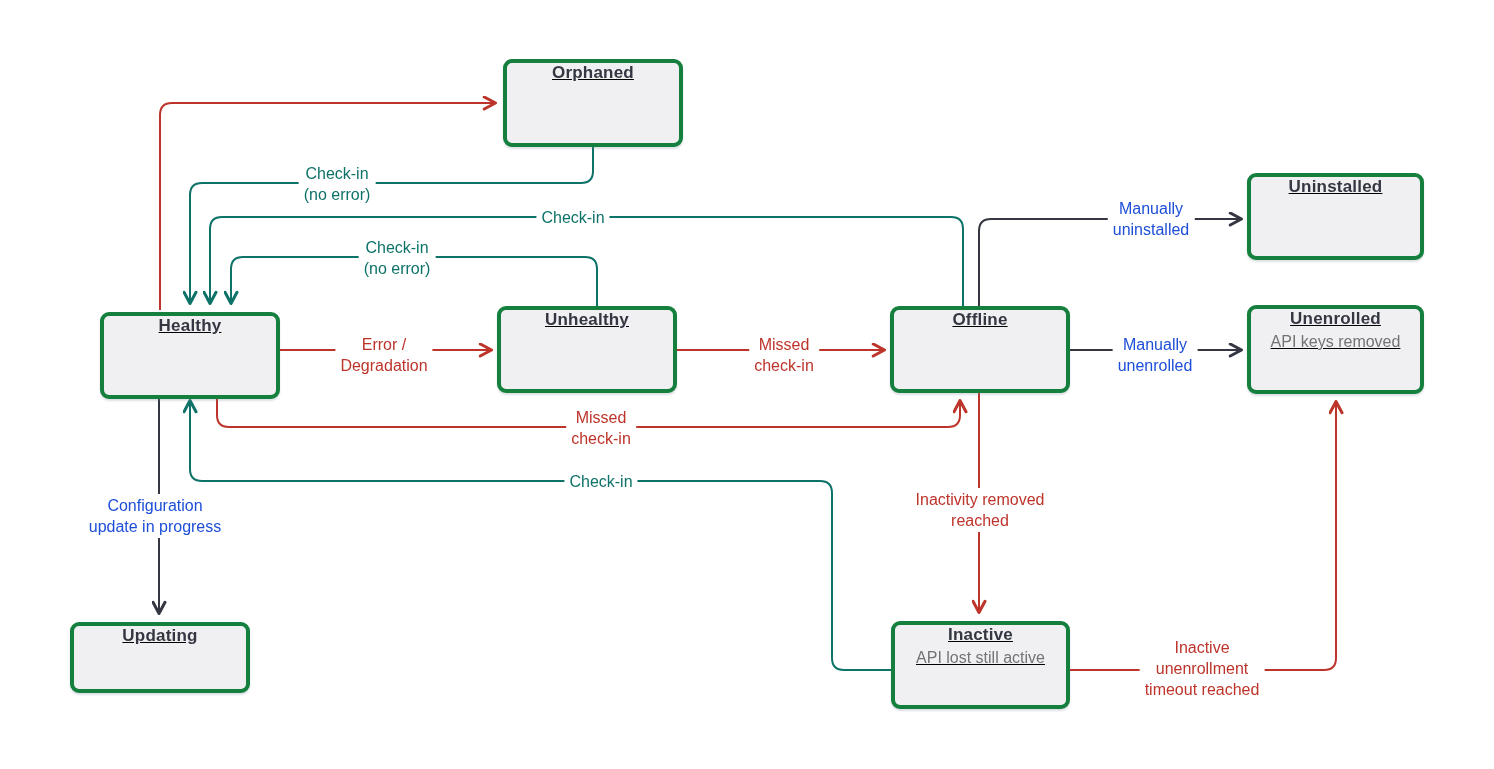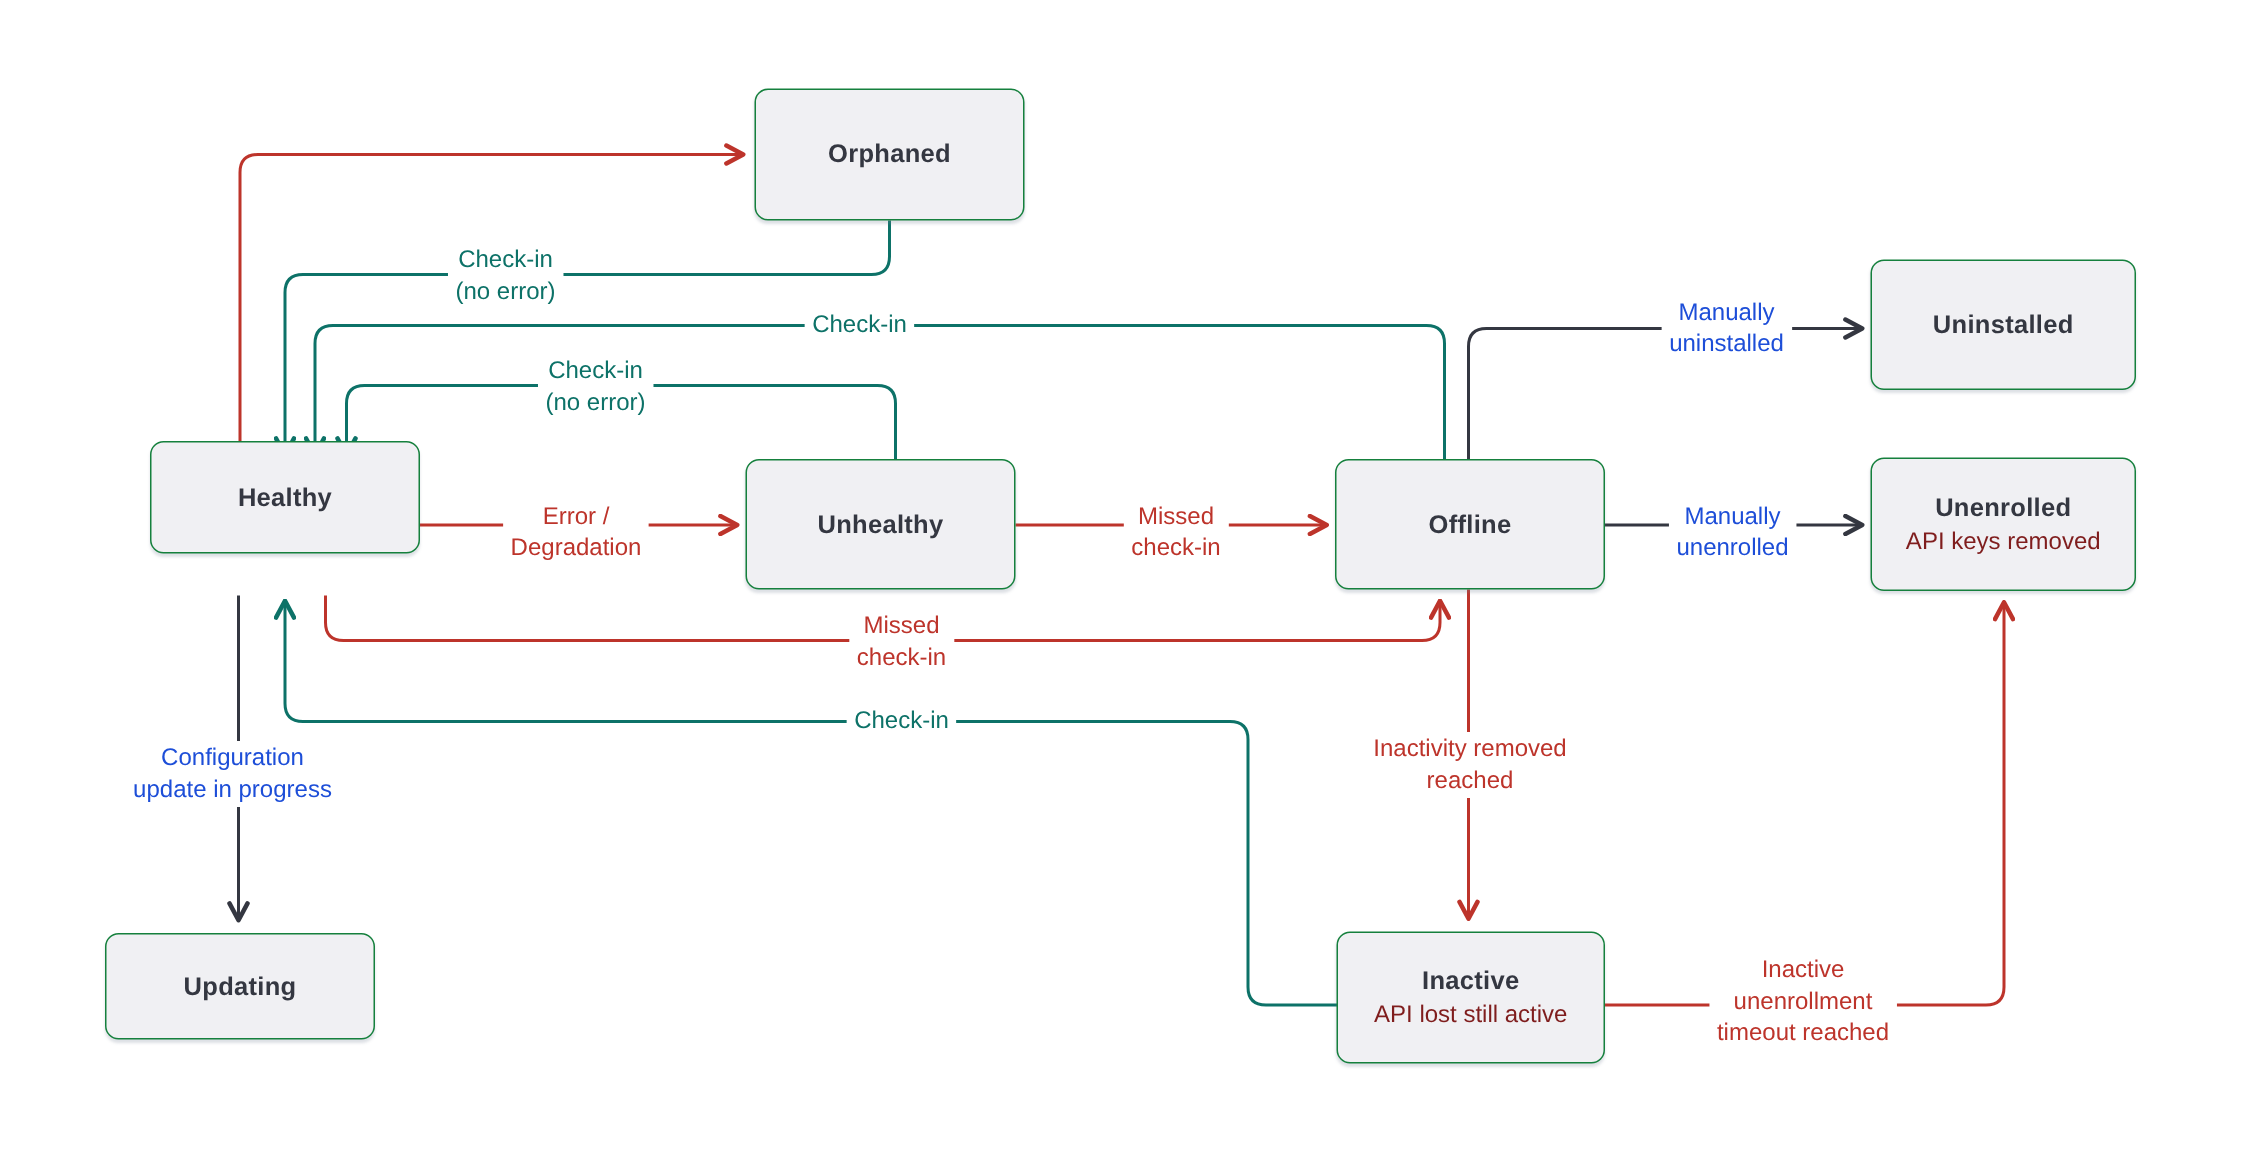--- a/index.html
+++ b/index.html
@@ -11,33 +11,34 @@
     overflow:hidden;
   }
   .edges{position:absolute;left:0;top:0;}
   .edge{fill:none;stroke-width:2;stroke-linejoin:round;stroke-linecap:butt;}
   .s-err{stroke:#bd342b;}
   .s-ok{stroke:#0d7268;}
   .s-neu{stroke:#343741;}
   .node{
     position:absolute;
     background:#f0f0f3;
-    border:1px solid #15803d;
+    border:4px solid #15803d;
     border-radius:9px;
     box-shadow:0 2px 2px rgba(120,130,150,0.25);
     display:flex;flex-direction:column;
-    align-items:center;justify-content:center;
+    align-items:center;
     box-sizing:border-box;
     gap:4px;
+    text-decoration:underline;
   }
   .node-title{
     font-size:17px;font-weight:700;color:#343741;letter-spacing:.2px;
   }
   .node-sub{
-    font-size:16px;font-weight:400;color:#7f1d1d;
+    font-size:16px;font-weight:400;color:#737373;
   }
   .elabel{
     position:absolute;
     transform:translate(-50%,-50%);
     background:#ffffff;
     text-align:center;
     white-space:pre-line;
     font-size:16px;
     line-height:21px;
     padding:1px 5px;
@@ -88,21 +89,21 @@
 
     <path class="edge s-err" d="M 979 393 V 611" marker-end="url(#arr-err)"></path>
 
     <path class="edge s-err" d="M 1070 670 H 1324 Q 1336 670 1336 658 V 403" marker-end="url(#arr-err)"></path>
   </svg>
 
   <div class="node" style="left:503px;top:59px;width:180px;height:88px">
     <div class="node-title">Orphaned</div>
   </div>
 
-  <div class="node" style="left:100px;top:294px;width:180px;height:75px">
+  <div class="node" style="left:100px;top:312px;width:180px;height:87px">
     <div class="node-title">Healthy</div>
   </div>
 
   <div class="node" style="left:890px;top:306px;width:180px;height:87px">
     <div class="node-title">Offline</div>
   </div>
 
   <div class="node" style="left:497px;top:306px;width:180px;height:87px">
     <div class="node-title">Unhealthy</div>
   </div>

